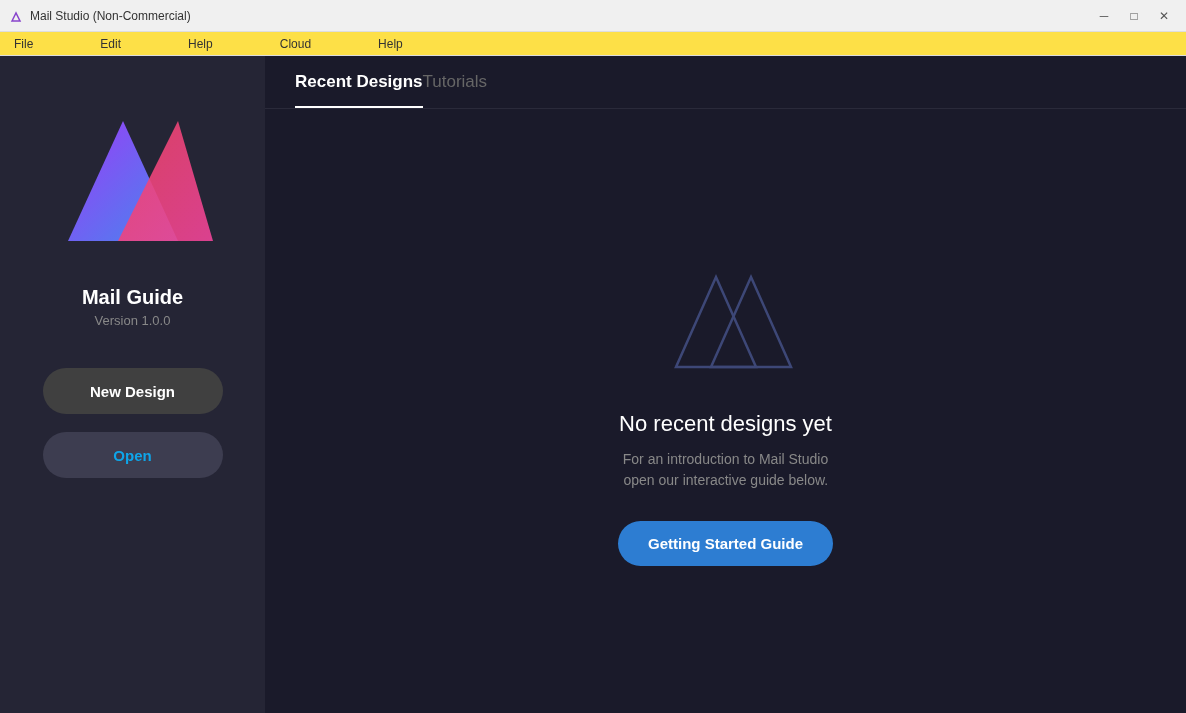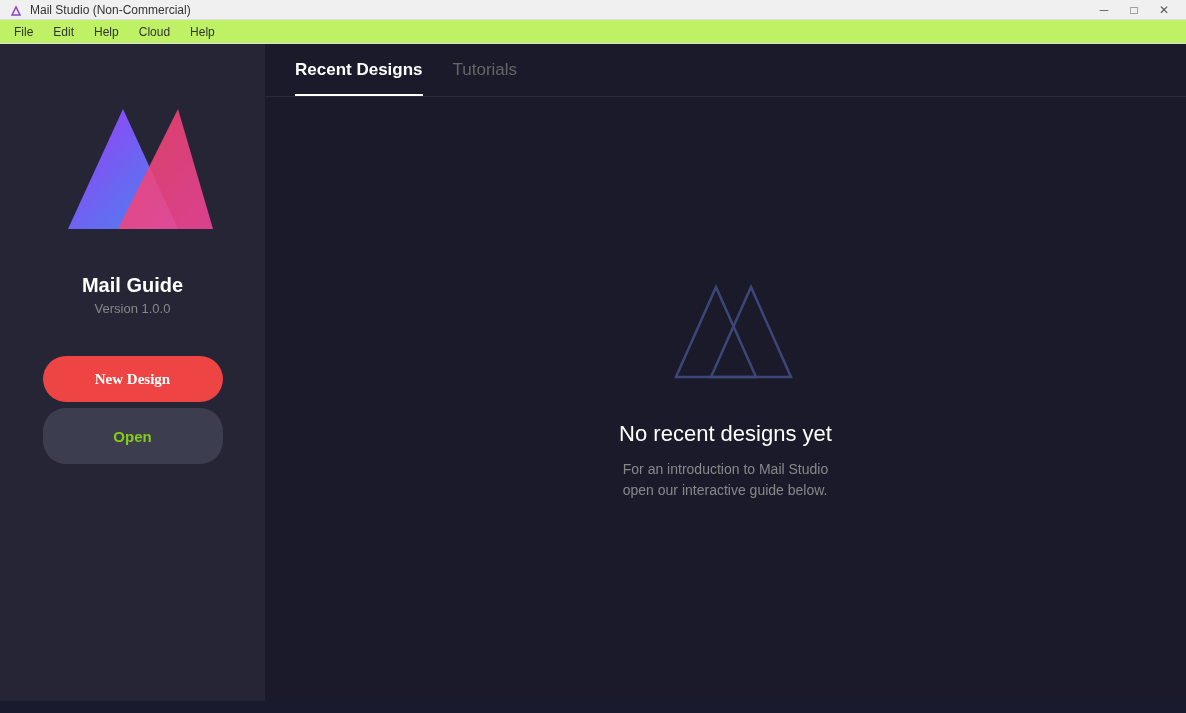--- a/index.html
+++ b/index.html
@@ -7,21 +7,21 @@
     body {
       width: 1186px;
       height: 713px;
       font-family: -apple-system, BlinkMacSystemFont, 'Segoe UI', sans-serif;
       background: #1a1a2e;
       overflow: hidden;
     }
 
     
     .title-bar {
-      height: 20px;
+      height: 32px;
       background: #f0f0f0;
       display: flex;
       align-items: center;
       justify-content: space-between;
       padding: 0 8px;
       border-bottom: 1px solid #ddd;
     }
 
     .title-bar-left {
       display: flex;
@@ -53,25 +53,26 @@
       display: flex;
       align-items: center;
       justify-content: center;
       font-size: 12px;
       color: #555;
     }
 
     
     .menu-bar {
       height: 24px;
-      background: #bef264;
+      background: #fde047;
       display: flex;
       align-items: center;
       padding: 0 4px;
       border-bottom: 1px solid #ddd;
+      gap: 47px;
     }
 
     .menu-item {
       padding: 2px 10px;
       font-size: 12px;
       color: #333;
       cursor: pointer;
     }
 
     
@@ -116,58 +117,56 @@
 
     .app-version {
       font-size: 13px;
       color: #888;
       margin-bottom: 40px;
     }
 
     .btn-new-design {
       width: 180px;
       height: 46px;
-      background: #ef4444;
+      background: #404040;
       border: none;
       border-radius: 23px;
       color: white;
       font-size: 15px;
       font-weight: 600;
       cursor: pointer;
-      margin-bottom: 6px;
-      font-family: Liberation Serif, serif;
+      margin-bottom: 18px;
     }
 
     .btn-open {
       width: 180px;
-      height: 56px;
+      height: 46px;
       background: #3d3d50;
       border: none;
       border-radius: 23px;
-      color: #84cc16;
+      color: #0ea5e9;
       font-size: 15px;
       font-weight: 600;
       cursor: pointer;
     }
 
     
     .main-content {
       flex: 1;
       background: #1a1a2a;
       display: flex;
       flex-direction: column;
       padding: 0;
     }
 
     
     .tabs-header {
       display: flex;
       align-items: flex-start;
       padding: 16px 30px 0;
-      gap: 30px;
       border-bottom: 1px solid #2a2a3a;
     }
 
     .tab {
       font-size: 17px;
       font-weight: 600;
       color: #ffffff;
       padding-bottom: 14px;
       cursor: pointer;
       border-bottom: 2px solid transparent;
@@ -202,21 +201,21 @@
     .no-designs-title {
       font-size: 22px;
       font-weight: normal;
       color: #ffffff;
       margin-bottom: 12px;
     }
 
     .no-designs-desc {
       font-size: 14px;
       color: #888;
-      text-align: left;
+      text-align: right;
       line-height: 1.5;
       margin-bottom: 30px;
     }
 
     .btn-getting-started {
       padding: 14px 30px;
       background: #2d7dd2;
       border: none;
       border-radius: 25px;
       color: white;
@@ -297,17 +296,18 @@
         </svg>
       </div>
 
       <h2 class="no-designs-title">No recent designs yet</h2>
 
       <p class="no-designs-desc">
         <span>For an introduction to Mail Studio</span><br>
         <span>open our interactive guide below.</span>
       </p>
 
+      <button class="btn-getting-started">Getting Started Guide</button>
 
     </div>
   </div>
 
 </div>
 
 </body></html>

